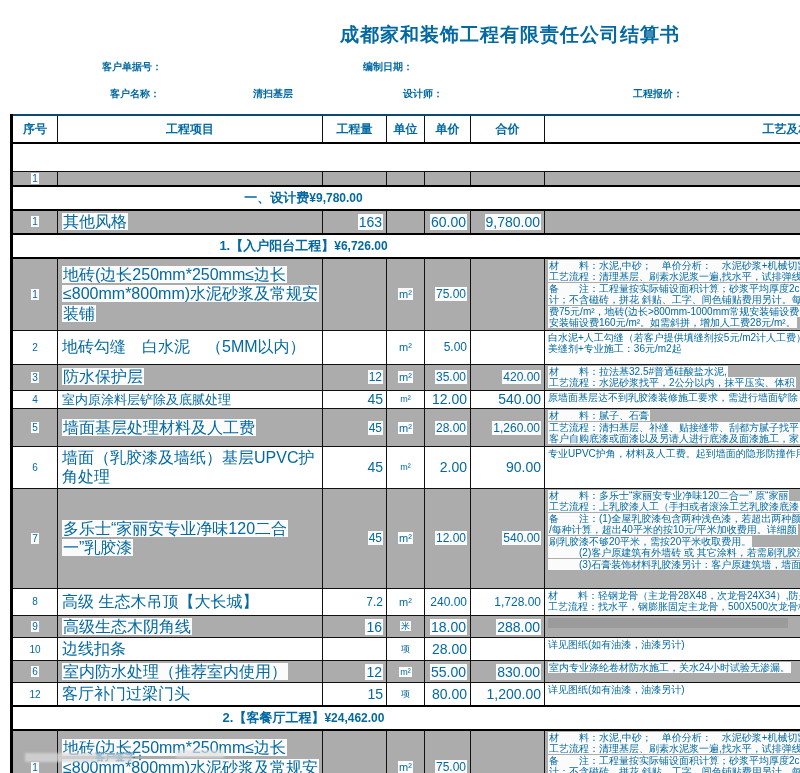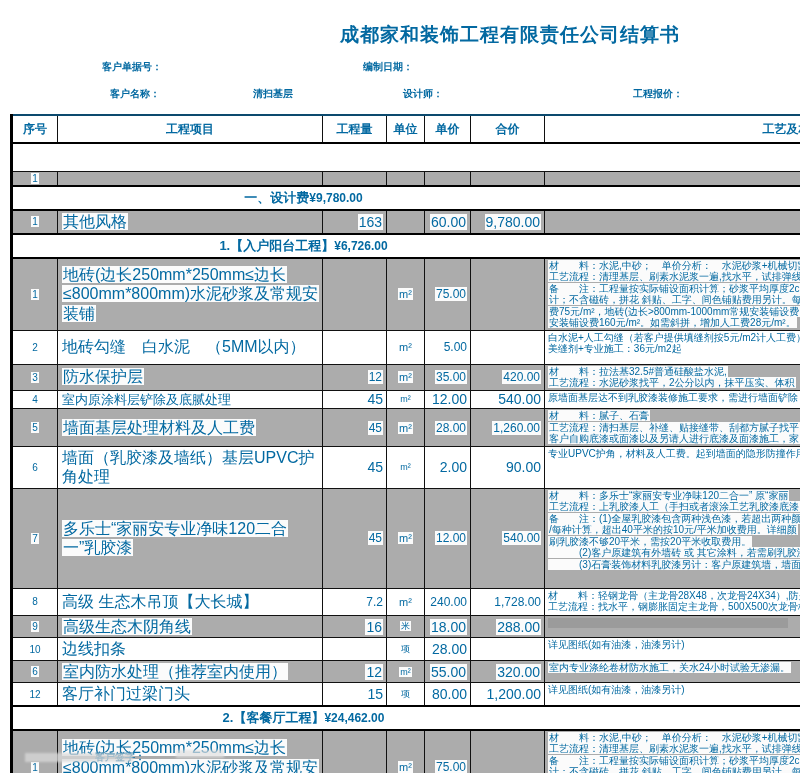--- a/index.html
+++ b/index.html
@@ -239,21 +239,21 @@
             <td class="c-remark">
               <div class="rline">详见图纸(如有油漆，油漆另计)</div>
             </td>
           </tr>
           <tr class="gray" style="height: 15px;">
             <td class="c-no"><span class="hl">6</span></td>
             <td class="c-name"><span class="hl">室内防水处理（推荐室内使用）</span></td>
             <td class="c-qty num-sm"><span class="hl">12</span></td>
             <td class="c-unit unit-sm"><span class="hl">m²</span></td>
             <td class="c-price num-sm"><span class="hl">55.00</span></td>
-            <td class="c-total num-sm"><span class="hl">320.00</span></td>
+            <td class="c-total num-sm"><span class="hl">830.00</span></td>
             <td class="c-remark">
               <div class="rline"><span class="hl">室内专业涤纶卷材防水施工，关水24小时试验无渗漏。</span></div>
             </td>
           </tr>
           <tr class="white" style="height: 16px;">
             <td class="c-no">12</td>
             <td class="c-name">客厅补门过梁门头</td>
             <td class="c-qty num-sm">15</td>
             <td class="c-unit unit-sm">项</td>
             <td class="c-price num-sm">80.00</td>

